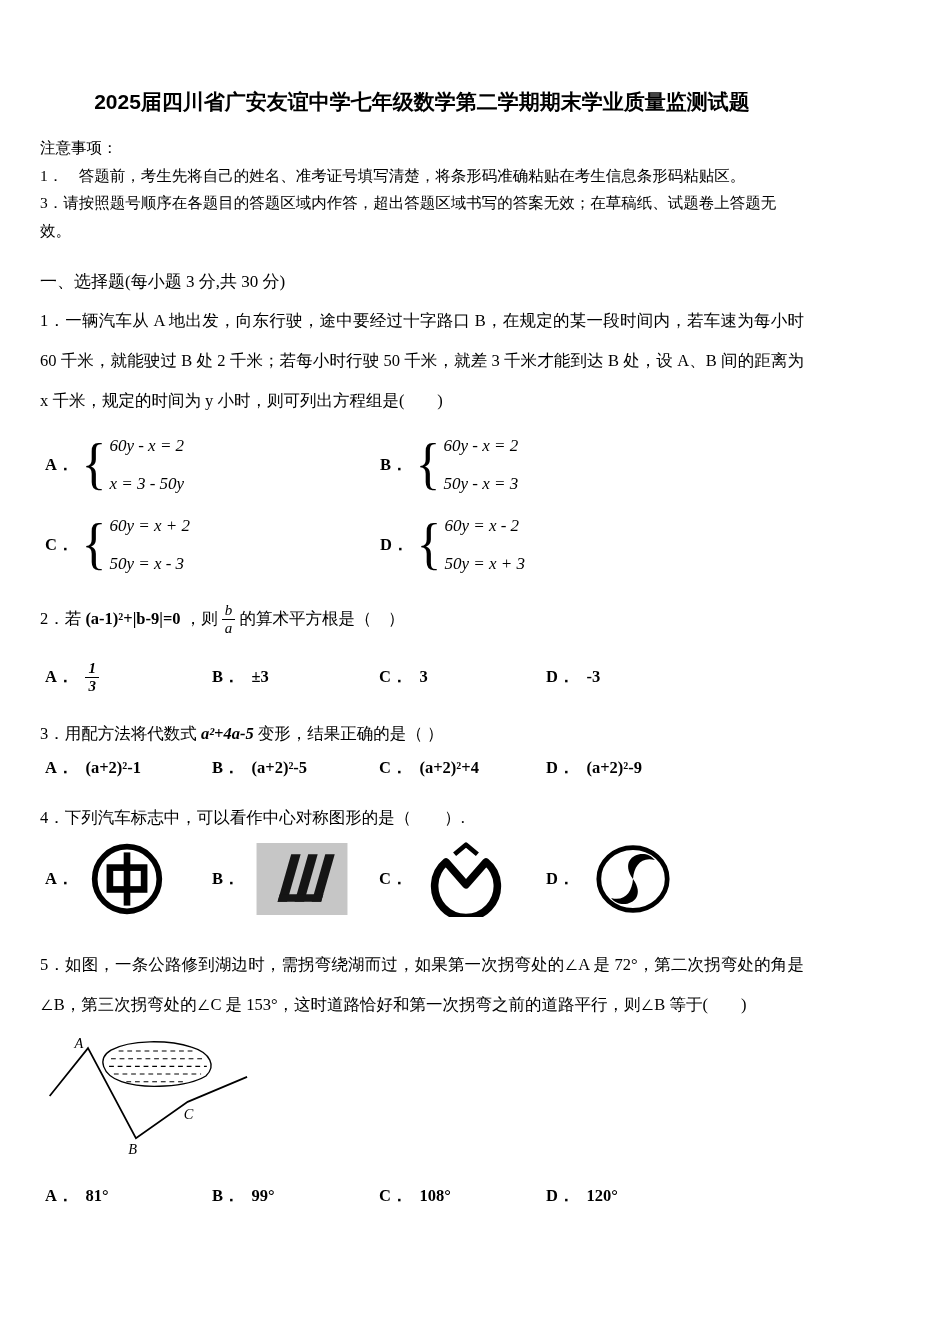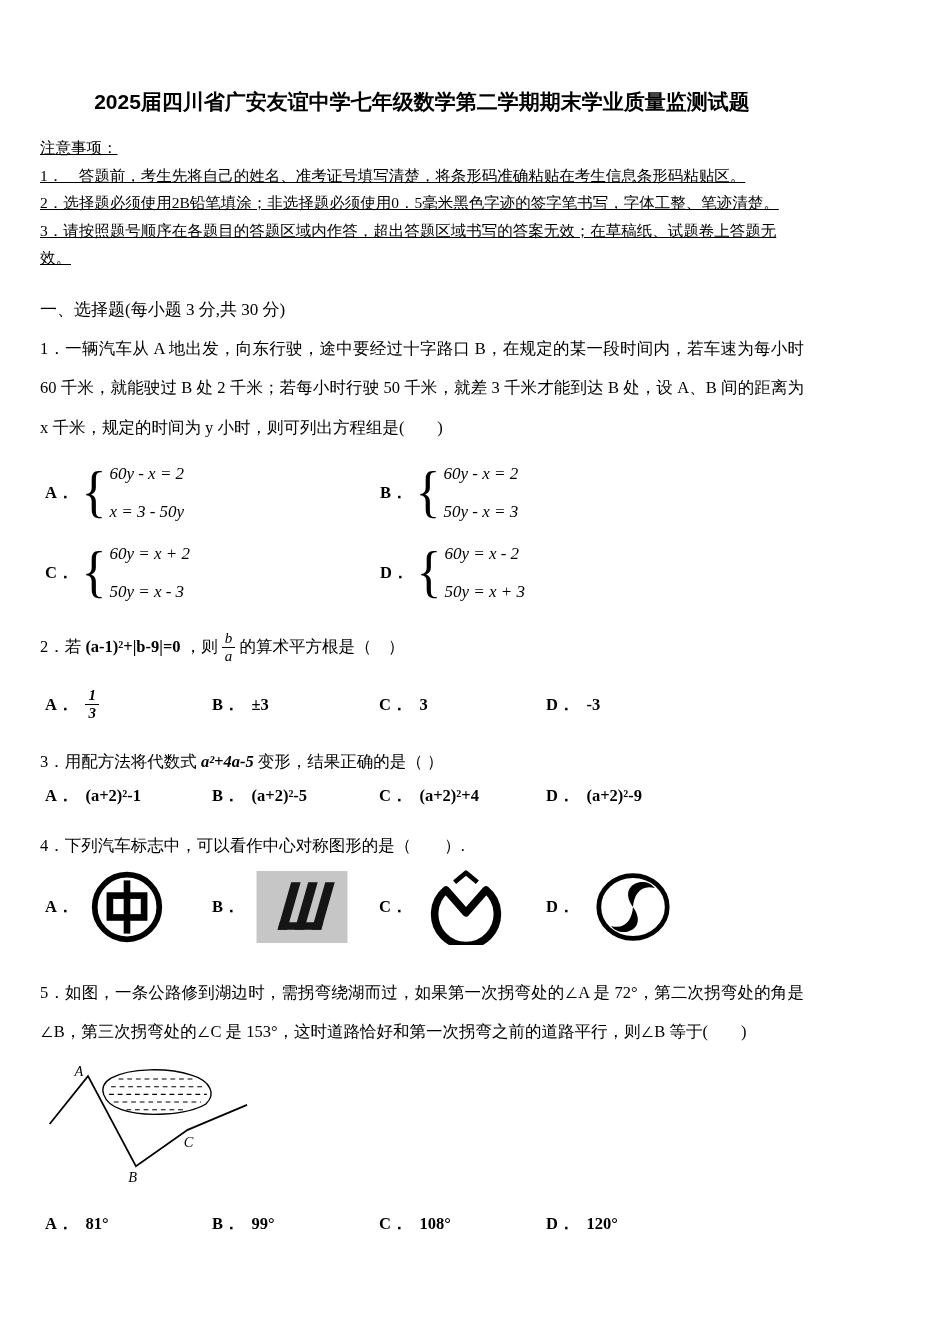--- a/index.html
+++ b/index.html
@@ -8,21 +8,21 @@
     width:844px; height:1344px;
     padding:88px 40px 0 40px;
     font-family:"Liberation Serif", serif;
     font-size:16.5px; color:#000; overflow:hidden;
   }
   .title {
     font-family:"Liberation Sans", sans-serif;
     font-size:21px; font-weight:bold; text-align:center;
     margin:0 0 18px 0;
   }
-  .notes { font-size:15.5px; line-height:1.78;text-decoration:underline; }
+  .notes { font-size:15.5px; line-height:1.78; }
   .notes-heading { }
   .note-item { }
   .section-heading { margin-top:26px; font-size:17px; }
   .qtext { line-height:2.4; text-align:justify; margin-top:8px; }
   .qblock { margin-top:28px; }
   .sys-row { display:flex; margin:16px 0 0 5px; }
   .sys { display:flex; align-items:center; width:335px; }
   .opt-label { font-weight:bold; margin-right:8px; white-space:pre; }
   .brace { font-size:52px; line-height:0.95; font-weight:normal; margin-right:3px;
            font-family:"Liberation Serif", serif; transform:scaleY(1.08); display:inline-block; }
@@ -48,21 +48,20 @@
 </head>
 <body>
 
 <div class="page">
 
   <div class="title">2025届四川省广安友谊中学七年级数学第二学期期末学业质量监测试题</div>
 
   <div class="notes">
     <div class="notes-heading">注意事项：</div>
     <div class="note-item">1．　答题前，考生先将自己的姓名、准考证号填写清楚，将条形码准确粘贴在考生信息条形码粘贴区。</div>
-    <div class="note-item">2．选择题必须使用2B铅笔填涂；非选择题必须使用0．5毫米黑色字迹的签字笔书写，字体工整、笔迹清楚。</div>
     <div class="note-item">3．请按照题号顺序在各题目的答题区域内作答，超出答题区域书写的答案无效；在草稿纸、试题卷上答题无效。</div>
   </div>
 
   <div class="section-heading">一、选择题(每小题 3 分,共 30 分)</div>
 
   <div class="qtext">1．一辆汽车从 A 地出发，向东行驶，途中要经过十字路口 B，在规定的某一段时间内，若车速为每小时 60 千米，就能驶过 B 处 2 千米；若每小时行驶 50 千米，就差 3 千米才能到达 B 处，设 A、B 间的距离为 x 千米，规定的时间为 y 小时，则可列出方程组是(　　)</div>
 
   <div class="sys-row">
     <div class="sys">
       <span class="opt-label">A．</span>

